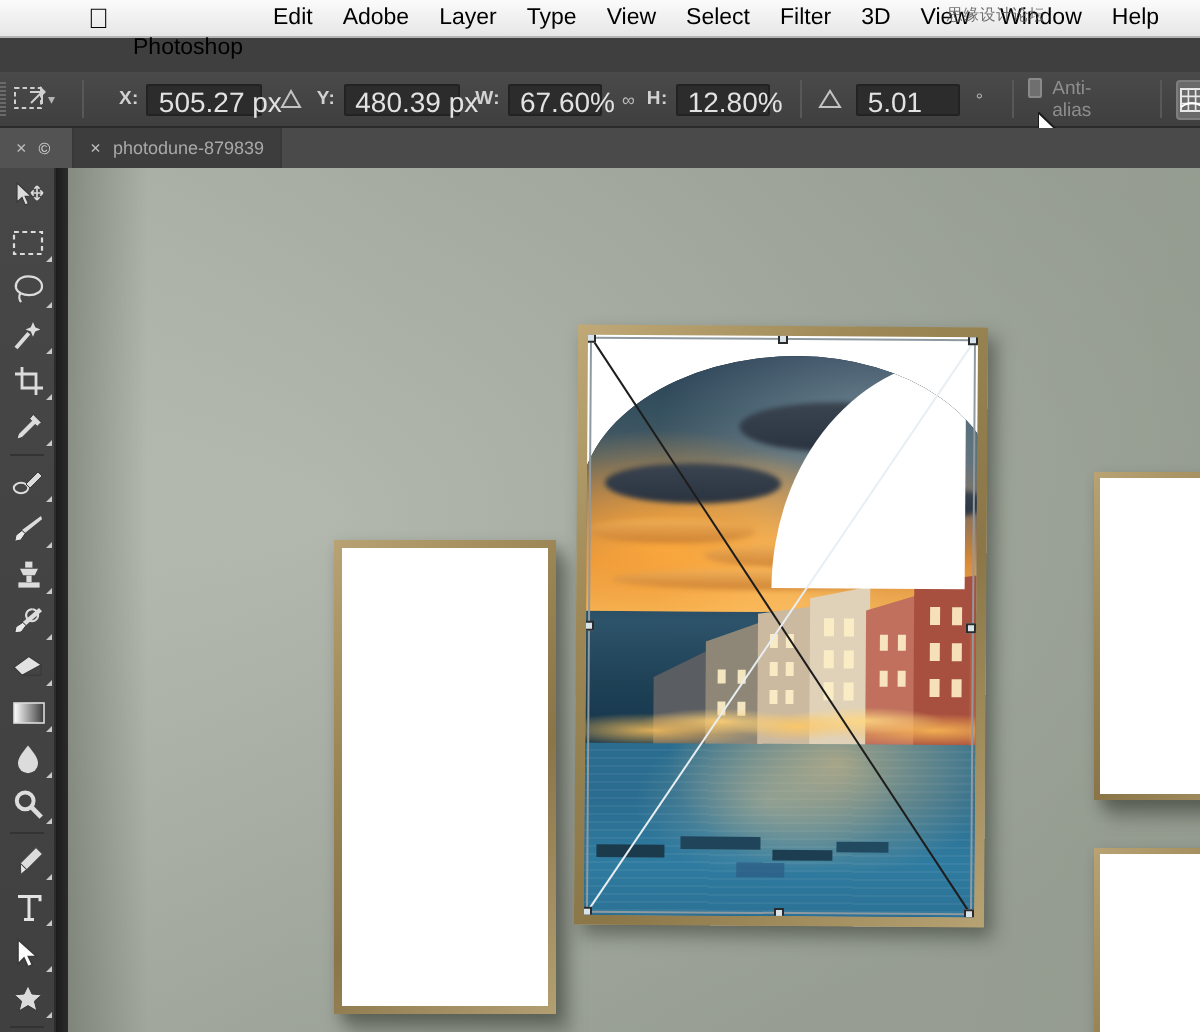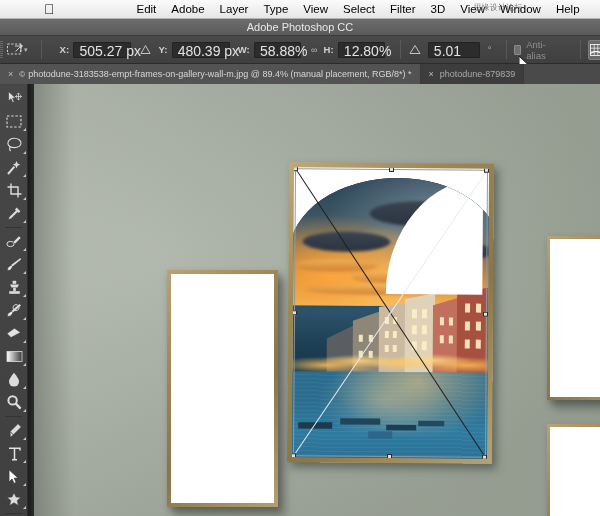--- a/index.html
+++ b/index.html
@@ -79,21 +79,21 @@
     background:#2c2c2c; border:1px solid #222; border-radius:1px;
     color:#e2e2e2; font-size:14px; padding: 2px 5px;
     min-width: 58px; height: 16px; line-height: 12px;
     margin-right: 8px; white-space:nowrap;
   }
   .ob-field.short { min-width: 47px; }
   .ob-field.ang { min-width: 52px; }
   .ob-icon { margin: 0 7px 0 1px; color:#c3c3c3; display:flex; align-items:center; }
   .deg { margin-right:8px; color:#b9b9b9; font-size:9px;}
   .link-ic { margin: 0 6px 0 2px; color:#b9b9b9; font-size:9px; }
-  .chkwrap { display:flex; align-items:center; margin-right: 24px; }
+  .chkwrap { display:flex; align-items:flex-start; margin-right: 24px; }
   .chk {
     width:10px; height:10px; background:#6f6f6f; border:1px solid #8a8a8a;
     border-radius:1px; margin-right:5px;
   }
   .chk-label { color:#8e8e8e; }
   .ob-btn {
     width:20px; height:20px; display:flex; align-items:center; justify-content:center;
     color:#d8d8d8;
   }
   .ob-btn.warp { background:#6a6a6a; border:1px solid #7e7e7e; border-radius:2px; }
@@ -266,23 +266,20 @@
     <span class="mi">3D</span>
     <span class="mi">View</span>
     <span class="mi">Window</span>
     <span class="mi">Help</span>
   </div>
 
   <div class="watermark">
     <span>思缘设计论坛</span>
   </div>
 
-  <div class="titlebar">
-    <span>Adobe Photoshop CC</span>
-  </div>
 
   <div class="optionsbar">
     <span class="ob-grip">
         <i></i>
       </span>
 
     <span class="ob-tool">
       <svg width="17" height="15" viewBox="0 0 17 15">
         <rect x="1.5" y="2" width="13" height="10" fill="none" stroke="#cfcfcf" stroke-width="1" stroke-dasharray="2.2 1.6"></rect>
         <path d="M9 4 L15 4 M15 4 L15 10 M15 4 L9.5 9.5" stroke="#cfcfcf" stroke-width="1" fill="none"></path>
@@ -311,21 +308,21 @@
     <span class="ob-icon">
       <svg width="11" height="11" viewBox="0 0 11 11">
         <polygon points="5.5,1.5 10,9.5 1,9.5" fill="none" stroke="#c3c3c3" stroke-width="1"></polygon>
       </svg>
     </span>
 
     <span class="ob-label">Y:</span>
     <span class="ob-field">480.39 px</span>
 
     <span class="ob-label">W:</span>
-    <span class="ob-field short">58.88%</span>
+    <span class="ob-field short">67.60%</span>
 
     <span class="link-ic">∞</span>
 
     <span class="ob-label">H:</span>
     <span class="ob-field short">12.80%</span>
 
     <span class="ob-sep"></span>
 
     <span class="ob-icon">
       <svg width="12" height="11" viewBox="0 0 12 11">
@@ -357,21 +354,20 @@
   </div>
 
   <svg class="cursor-arrow" viewBox="0 0 13 17">
     <polygon points="0,0 0,13.5 3.4,10.6 5.7,15.8 8,14.7 5.7,9.7 10,9.6" fill="#ffffff" stroke="#1a1a1a" stroke-width="1"></polygon>
   </svg>
 
   <div class="tabbar">
     <div class="tab active">
       <span class="x">×</span>
       <span class="copy">©</span>
-      <span>photodune-3183538-empt-frames-on-gallery-wall-m.jpg @ 89.4% (manual placement, RGB/8*) *</span>
     </div>
     <div class="tab inactive">
       <span class="x">×</span>
       <span>photodune-879839</span>
     </div>
   </div>
 
   <div class="toolbox">
 
     <div class="tool">

